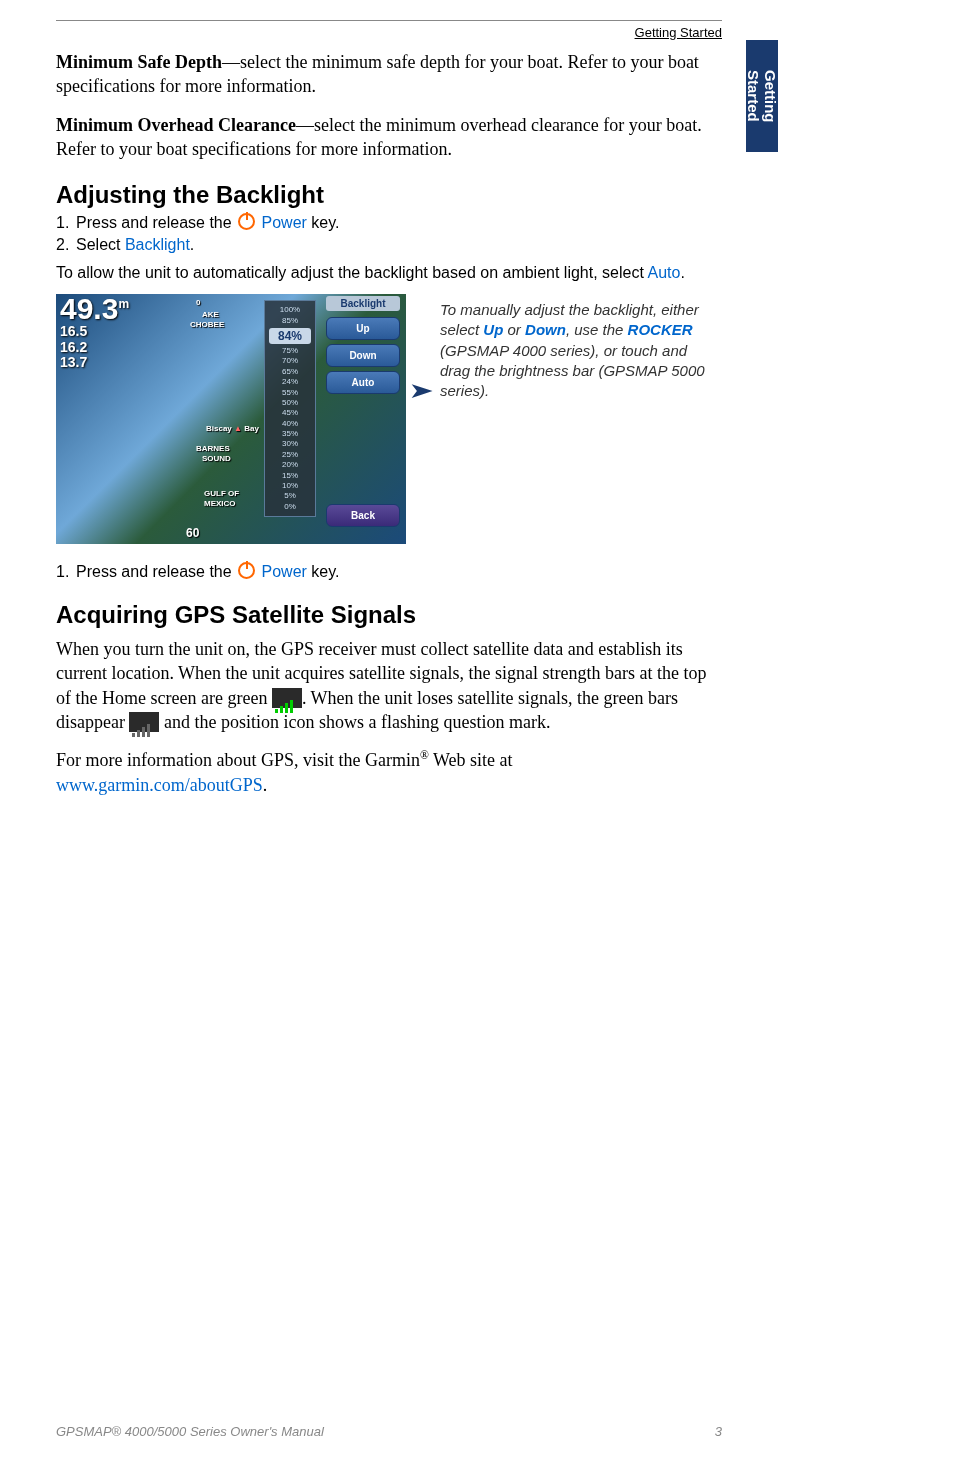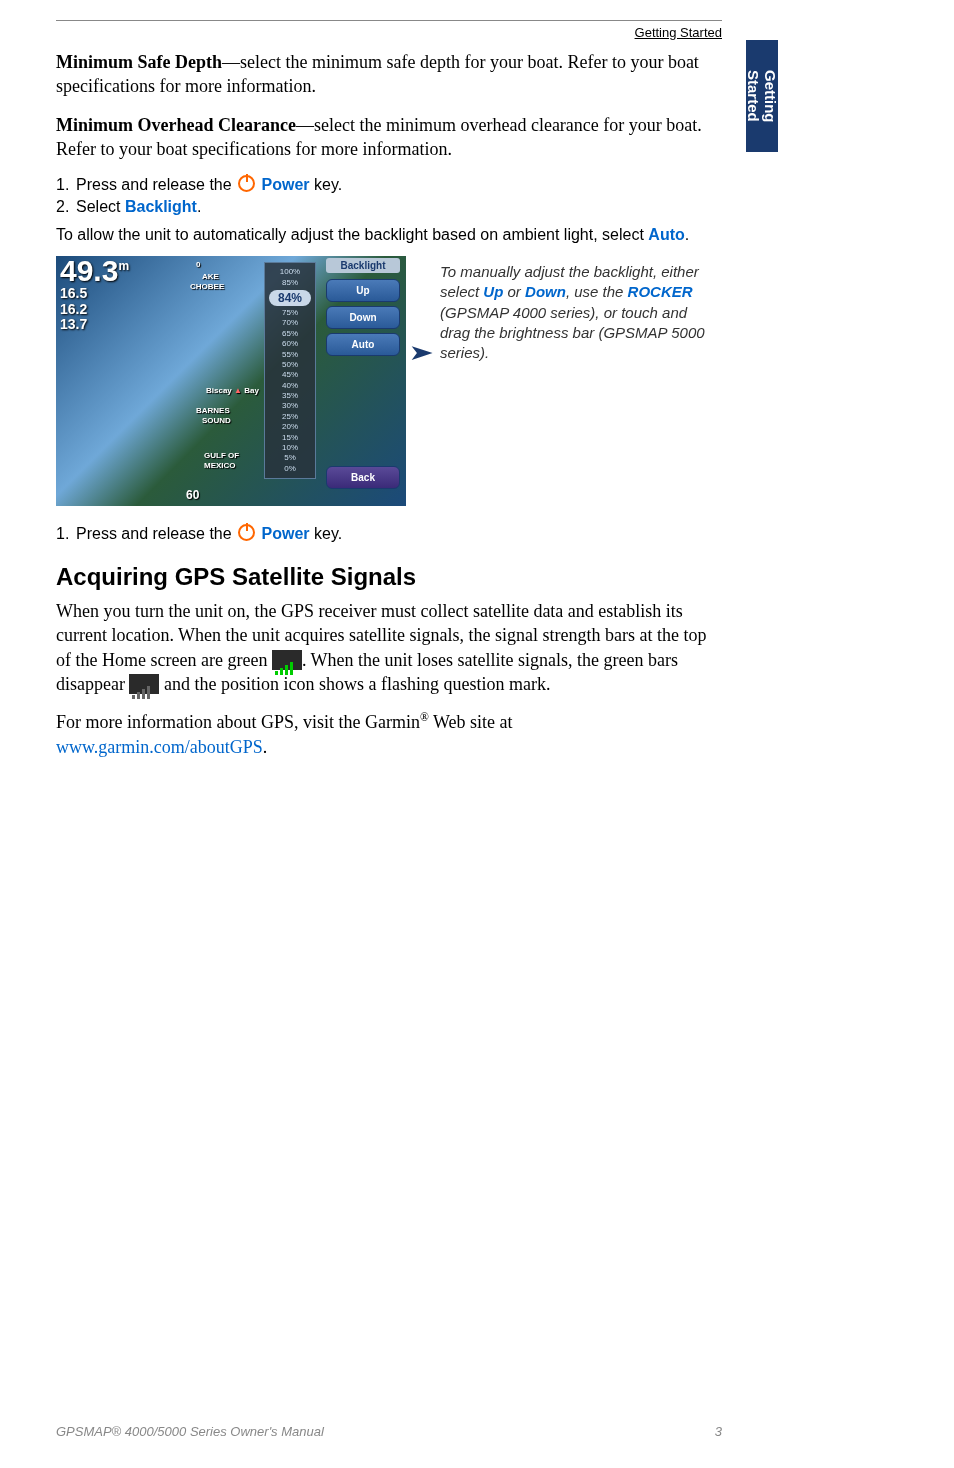--- a/index.html
+++ b/index.html
@@ -5,34 +5,34 @@
 body{margin:0;padding:0;font-family:Arial,Helvetica,sans-serif;background:#fff;color:#000}
 .page{width:778px;height:1468px;position:relative;box-sizing:border-box;padding:20px 56px 40px}
 .top-rule{border-top:1px solid #888;margin-bottom:4px}
 .header-line{font-size:13px;text-align:right;text-decoration:underline;margin-bottom:10px}
 .side-tab{position:absolute;right:0;top:40px;width:32px;height:100px;background:#1a3a6e;color:#fff;writing-mode:vertical-rl;text-align:center;font-weight:bold;font-size:15px;display:flex;align-items:center;justify-content:center;padding:6px 0}
 .para{font-family:"Times New Roman",serif;font-size:18px;line-height:1.35;margin:8px 0 14px}
 .para b{font-weight:bold}
 h2{font-size:24px;font-weight:bold;margin:20px 0 2px}
 .step{font-size:16px;margin:4px 0}
 .step .num{display:inline-block;width:20px}
-.blue-bold{color:#0066cc;font-weight:bold}
+.blue-bold{color:#0066cc;font-weight:normal}
 .power-icon{display:inline-block;width:13px;height:13px;border:2px solid #ff6600;border-radius:50%;position:relative;vertical-align:-2px;margin:0 2px}
 .power-icon::after{content:"";position:absolute;width:2px;height:8px;background:#ff6600;left:50%;top:-3px;transform:translateX(-50%)}
 .sat-icon{display:inline-block;width:26px;height:18px;background:#2a2a2a;vertical-align:-3px;padding:1px 2px}
 .sat-icon span{display:inline-block;width:3px;background:#0c0;margin:0 1px;vertical-align:bottom}
 .sat-icon.gray span{background:#666}
 .screenshot-block{display:flex;margin:12px 0 18px}
 .shot{width:350px;height:250px;background:linear-gradient(135deg,#1b4a7a 0%,#6fa8d8 40%,#2b5b3b 55%,#1b4a7a 100%);position:relative;color:#fff;font-family:Arial;overflow:hidden}
 .shot-left{position:absolute;left:4px;top:0;font-weight:bold;text-shadow:1px 1px 2px #000}
 .depth-lg{font-size:30px;line-height:1}
 .depth-sm{font-size:14px;line-height:1.1}
 .map-label{position:absolute;font-size:8px;color:#fff;text-shadow:1px 1px 1px #000;font-weight:bold}
 .pct-panel{position:absolute;right:90px;top:6px;width:50px;background:rgba(40,50,60,0.85);border:1px solid #5a7a9a;padding:4px 0;text-align:center}
-.pct-panel .big{background:#c9d8e8;color:#1a3a6e;font-weight:bold;border-radius:8px;margin:2px 4px;font-size:12px;padding:1px}
+.pct-panel .big{background:#c9d8e8;color:#1a3a6e;font-weight:bold;border-radius:3px;margin:2px 4px;font-size:12px;padding:1px}
 .pct-panel .row{font-size:8px;color:#cde;line-height:1.3}
 .btn-col{position:absolute;right:6px;top:2px;width:74px}
 .btn-title{background:#b8c8d8;color:#1a3a6e;font-size:10px;font-weight:bold;text-align:center;border-radius:3px;padding:2px;margin-bottom:6px}
 .ui-btn{background:linear-gradient(#4a7ab8,#2a5a98);border:1px solid #1a3a6e;border-radius:6px;text-align:center;font-size:10px;font-weight:bold;padding:5px 2px;margin:4px 0;color:#fff}
 .ui-btn.back{margin-top:110px;background:linear-gradient(#5a4a98,#3a2a78)}
 .caption{font-style:italic;font-size:15px;color:#333;padding:6px 0 0 34px;max-width:280px;line-height:1.35}
 .caption .ui-ref{color:#0066cc;font-weight:bold;font-style:italic}
 .arrow{position:absolute;left:356px;top:84px;font-size:22px;color:#1a3a6e;transform:scaleX(1.4)}
 .subhead{font-weight:bold;font-size:16px;margin:8px 0 2px}
 .link{color:#0066cc}
@@ -44,20 +44,21 @@
 <body>
 
 <div class="page">
 <div class="top-rule"></div>
 <div class="header-line">Getting Started</div>
 <div class="side-tab">Getting Started</div>
 
 <p class="para"><b>Minimum Safe Depth</b><span>—select the minimum safe depth for your boat. Refer to your boat specifications for more information.</span></p>
 <p class="para"><b>Minimum Overhead Clearance</b><span>—select the minimum overhead clearance for your boat. Refer to your boat specifications for more information.</span></p>
 
+<h2>Adjusting the Backlight</h2>
 <div class="step"><span class="num">1.</span><span>Press and release the </span><span class="power-icon"></span> <span class="blue-bold">Power</span><span> key.</span></div>
 <div class="step"><span class="num">2.</span><span>Select </span><span class="blue-bold">Backlight</span><span>.</span></div>
 <p class="step" style="margin-top:10px"><span>To allow the unit to automatically adjust the backlight based on ambient light, select </span><span class="blue-bold">Auto</span><span>.</span></p>
 
 <div class="screenshot-block" style="position:relative">
   <div class="shot">
     <div class="shot-left">
       <div class="depth-lg"><span>49.3</span><sup style="font-size:12px">m</sup></div>
       <div class="depth-sm">16.5</div>
       <div class="depth-sm">16.2</div>
@@ -73,21 +74,21 @@
     <div class="map-label" style="top:205px;left:148px">MEXICO</div>
     <div class="map-label" style="bottom:4px;left:130px;font-size:12px">60</div>
 
     <div class="pct-panel">
       <div class="row">100%</div>
       <div class="row">85%</div>
       <div class="big">84%</div>
       <div class="row">75%</div>
       <div class="row">70%</div>
       <div class="row">65%</div>
-      <div class="row">60%</div>
+      <div class="row">24%</div>
       <div class="row">55%</div>
       <div class="row">50%</div>
       <div class="row">45%</div>
       <div class="row">40%</div>
       <div class="row">35%</div>
       <div class="row">30%</div>
       <div class="row">25%</div>
       <div class="row">20%</div>
       <div class="row">15%</div>
       <div class="row">10%</div>

